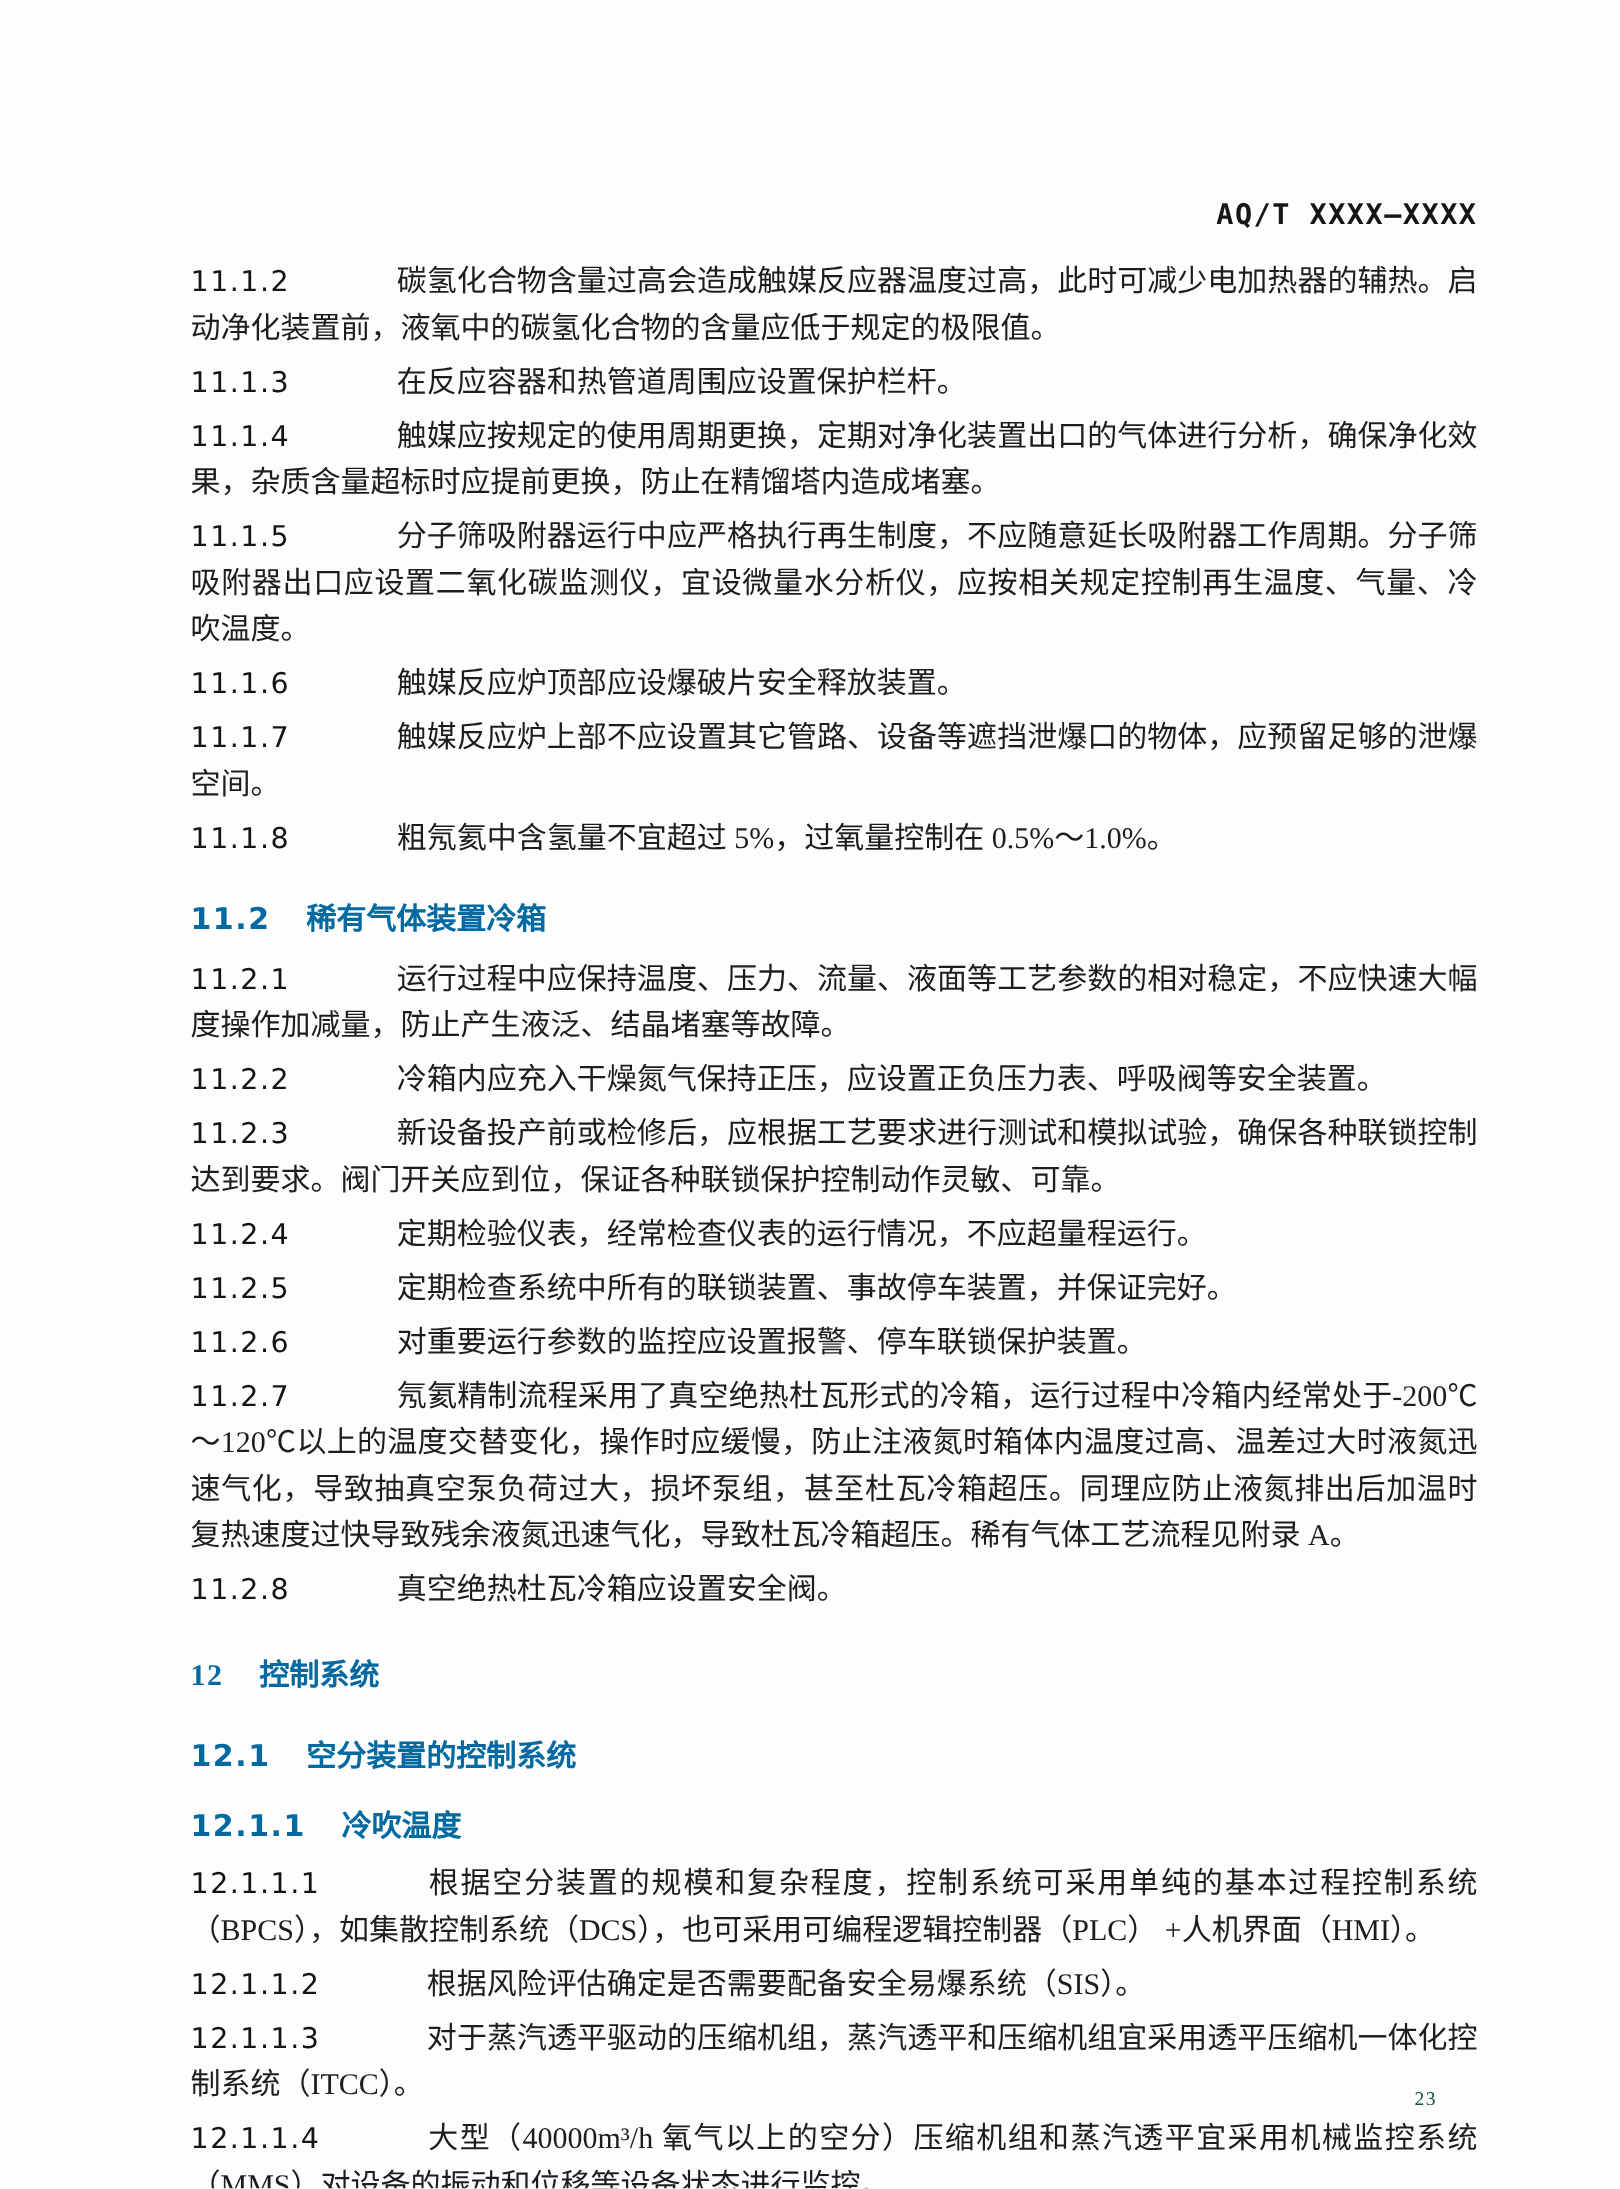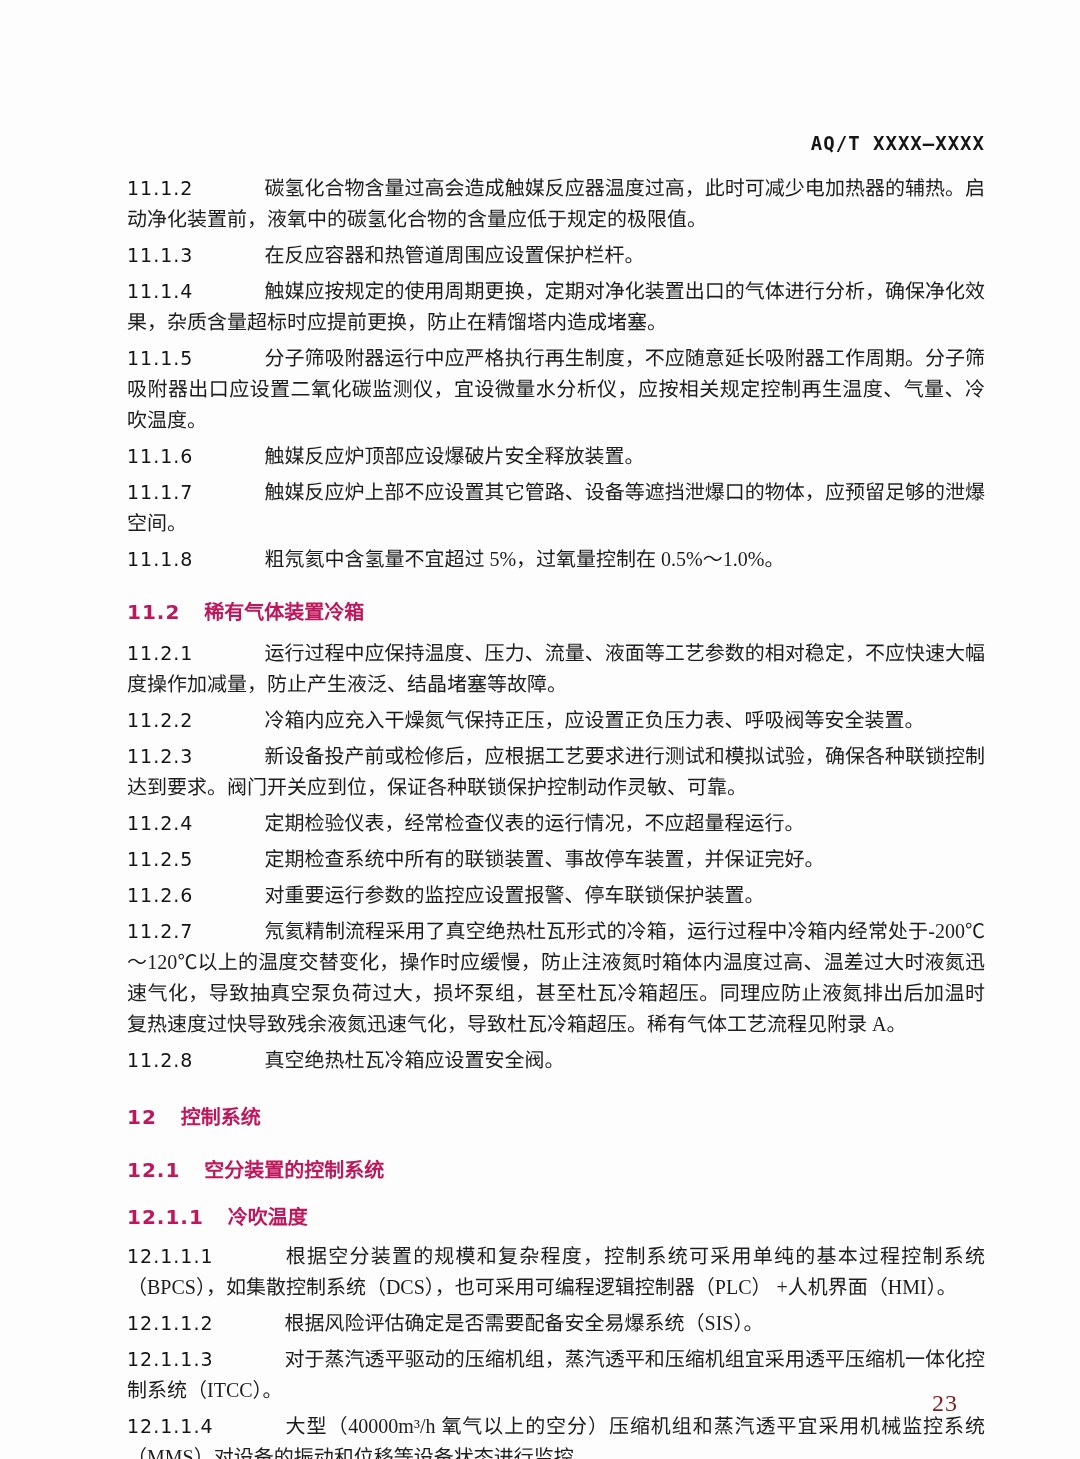--- a/index.html
+++ b/index.html
@@ -54,44 +54,44 @@
     white-space: nowrap;
     margin-top: 44px;
   }
   .clause .txt {
     color: #1d1d1d;
     margin-left: 45px;
   }
   .heading {
     font-family: "DejaVu Sans", sans-serif;
     font-weight: bold;
-    color: #be185d;
+    color: #0369a1;
     text-align: left !important;
   }
   .heading .num {
     letter-spacing: 1px;
     margin-right: 24px;
     white-space: nowrap;
   }
-  .h1 { margin: 26px 0 14px; }
+  .h1 { margin: 26px 0 14px; font-family: Liberation Serif, serif; }
   .h2 { margin: 22px 0 10px; }
   .h3 { margin: 16px 0 8px; }
   .footer {
     position: absolute;
     top: 1390px;
     left: 0;
     width: 100%;
     box-sizing: border-box;
     padding-right: 122px;
     text-align: right;
   }
   .page-num {
     font-family: "Liberation Serif", serif;
-    font-size: 24px;
-    color: #7f1d1d;
+    font-size: 13px;
+    color: #14532d;
     letter-spacing: 1px;
   }
 </style>
 </head>
 <body>
 
 <div class="page">
   <div class="header">
     <span class="header-code">AQ/T XXXX—XXXX</span>
   </div>

